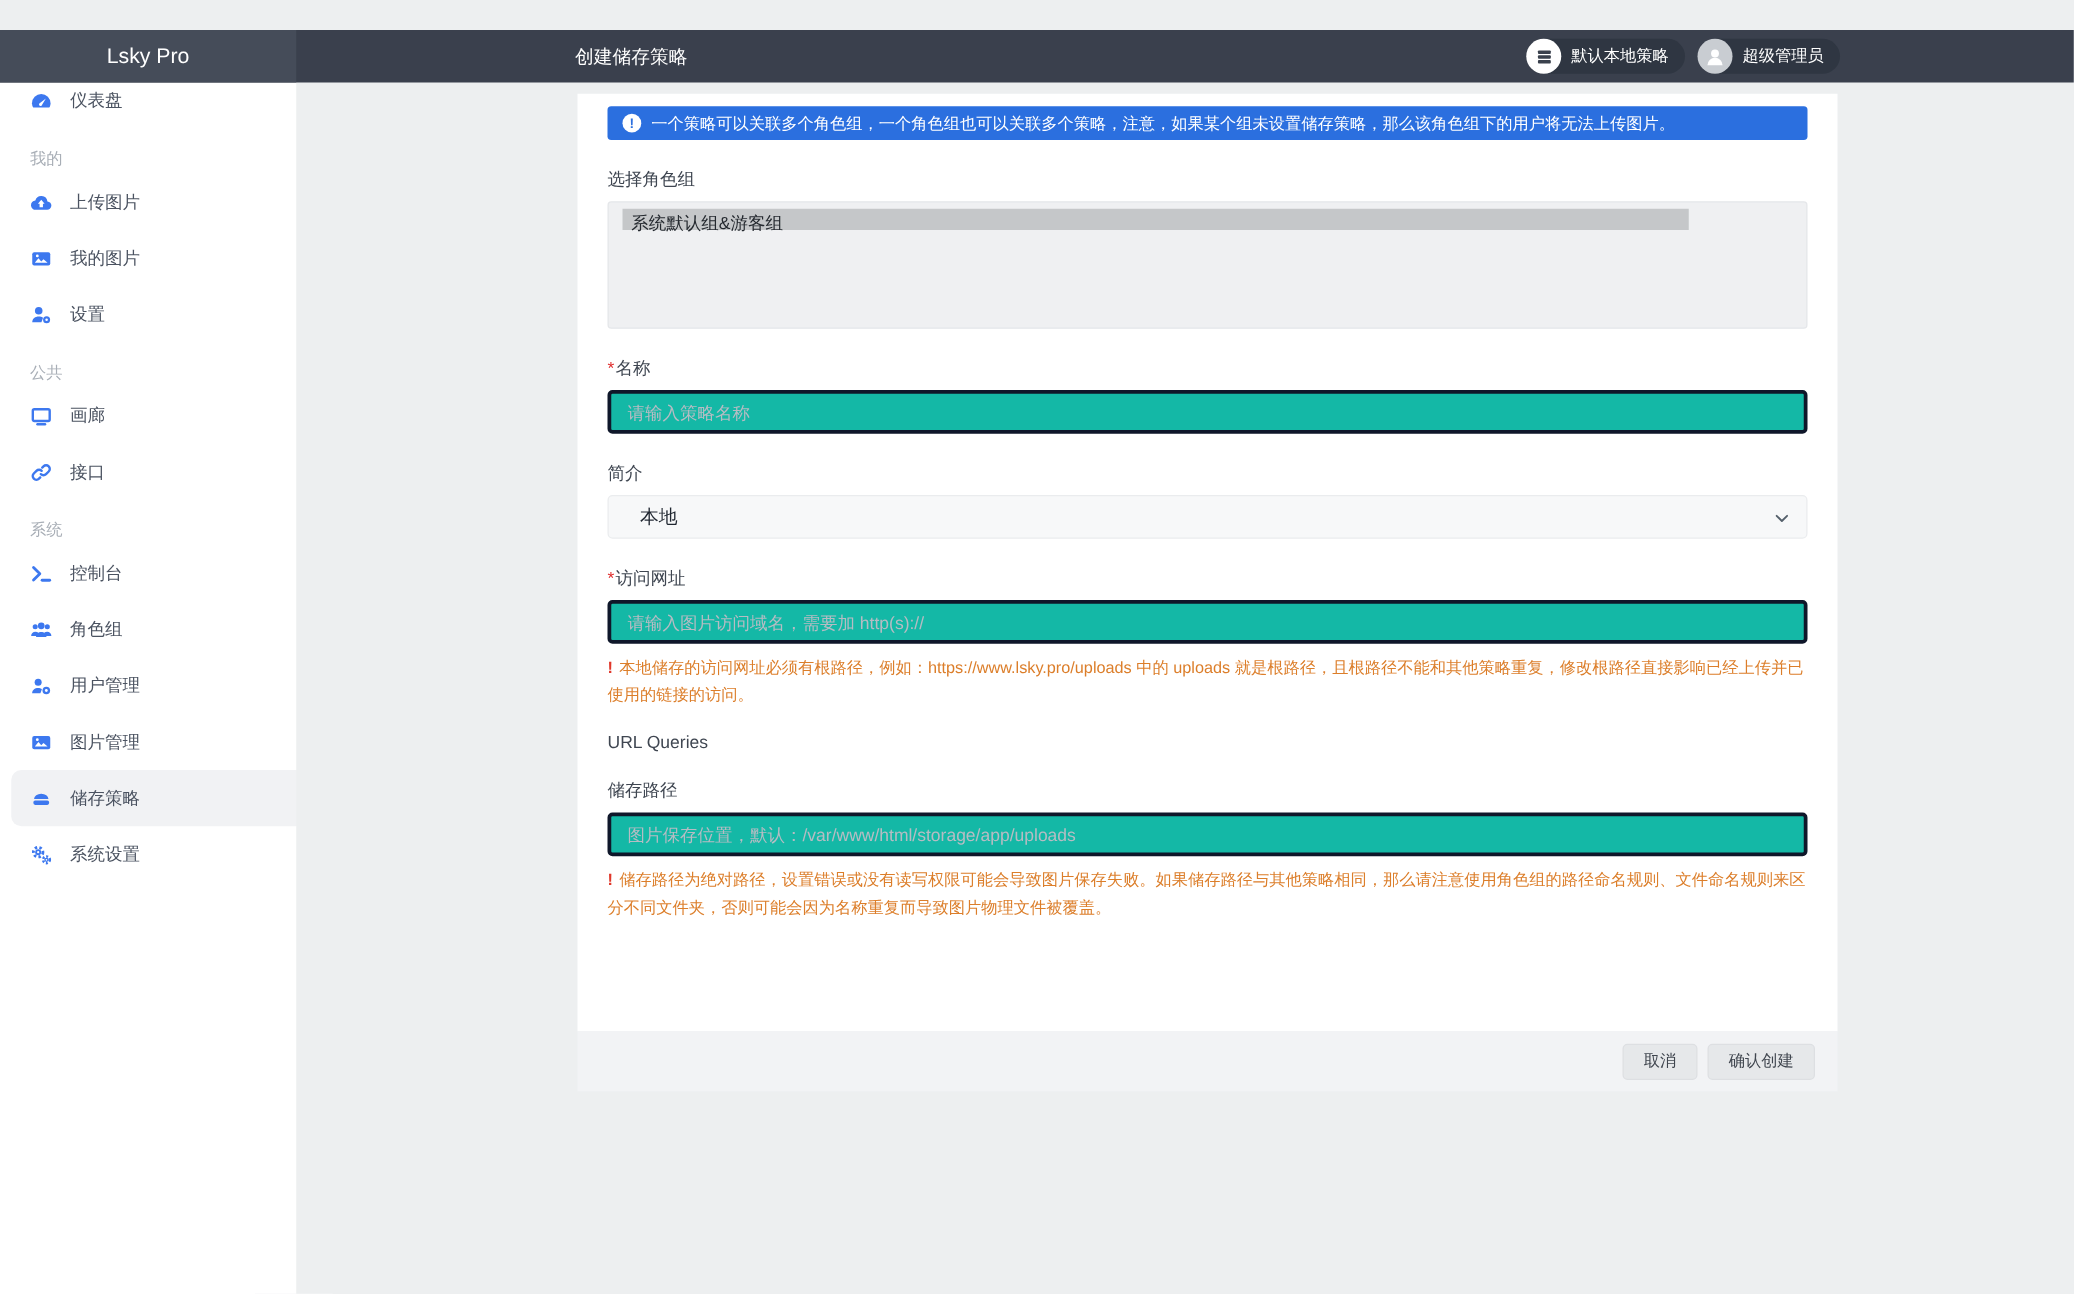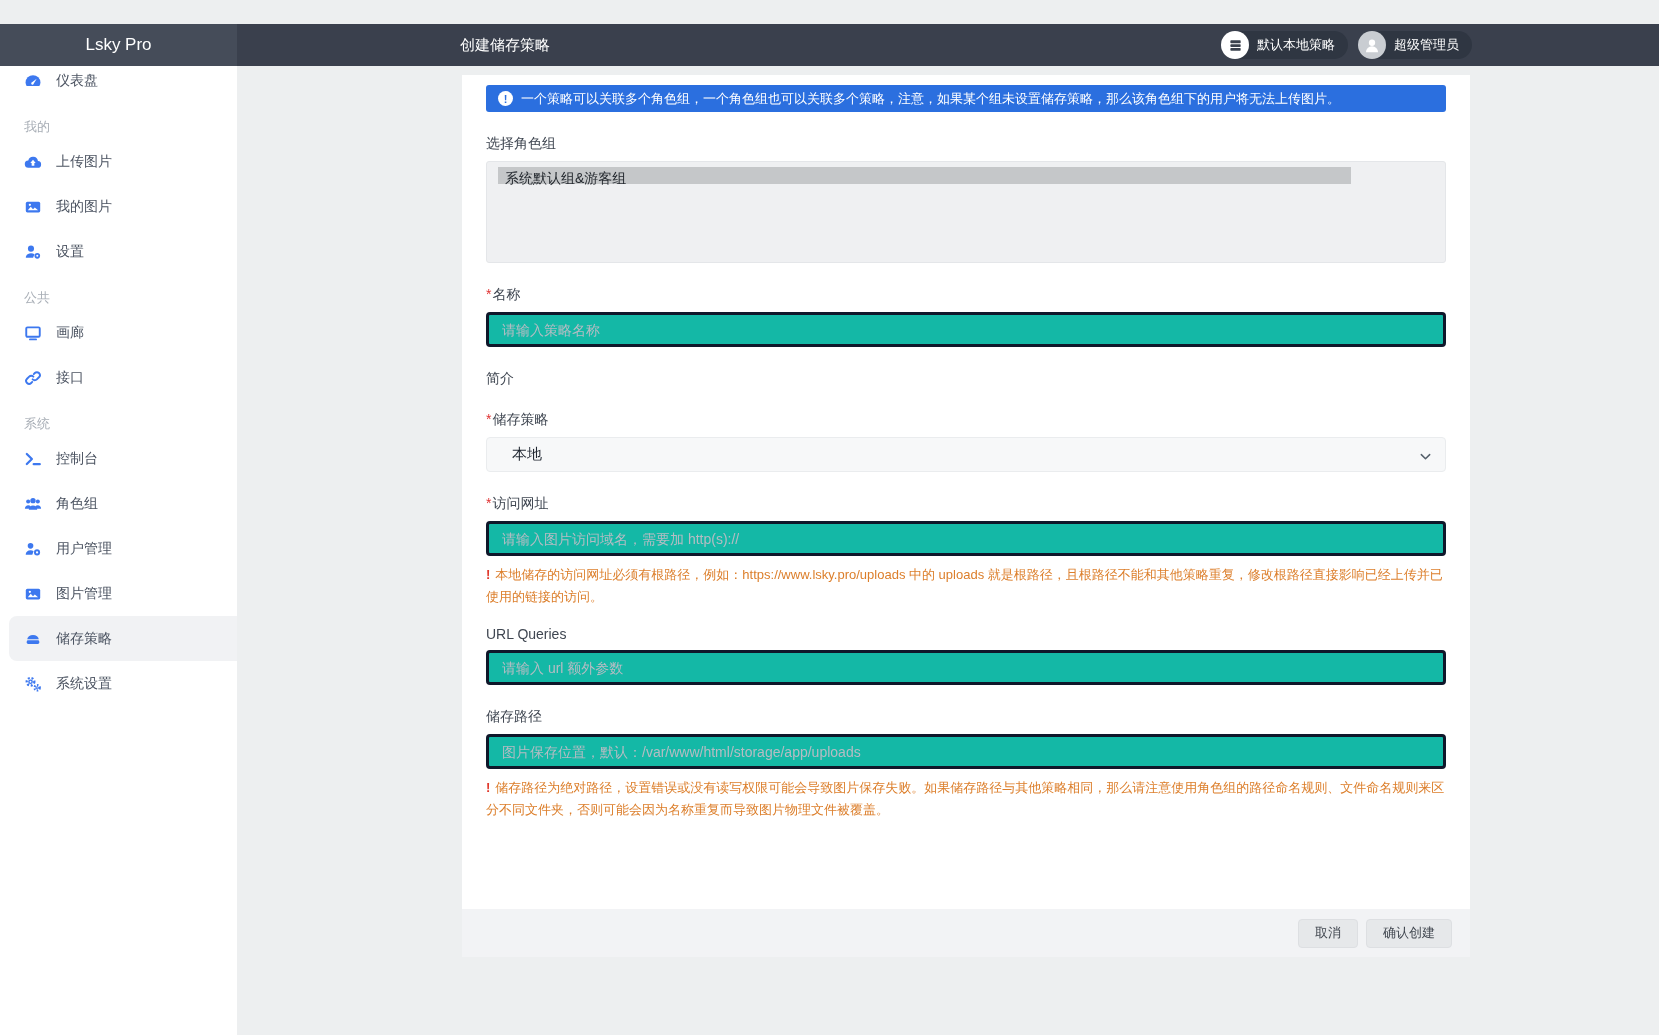--- a/index.html
+++ b/index.html
@@ -255,44 +255,40 @@
 
     <div class="f-label">
       <span class="star">*</span><span>名称</span>
     </div>
     <input class="inp" type="text" placeholder="请输入策略名称" style="">
 
     <div class="f-label">
       <span>简介</span>
     </div>
 
-    <div class="f-label">
-      <span class="star">*</span><span>储存策略</span>
-    </div>
     <div class="select">
       <span>本地</span>
       <span class="chev">
         <svg width="13" height="13" viewBox="0 0 14 14">
             <path d="M2.5 5l4.5 4.5L11.5 5" fill="none" stroke="#55606b" stroke-width="1.6" stroke-linecap="round" stroke-linejoin="round"></path>
           </svg>
       </span>
     </div>
 
     <div class="f-label">
       <span class="star">*</span><span>访问网址</span>
     </div>
     <input class="inp" type="text" placeholder="请输入图片访问域名，需要加 http(s)://" style="">
     <div class="warn">
       <span class="warn-mark">!</span><span>本地储存的访问网址必须有根路径，例如：https://www.lsky.pro/uploads 中的 uploads 就是根路径，且根路径不能和其他策略重复，修改根路径直接影响已经上传并已使用的链接的访问。</span>
     </div>
 
     <div class="f-label tight">
       <span>URL Queries</span>
     </div>
-    <input class="inp" type="text" placeholder="请输入 url 额外参数" style="">
 
     <div class="f-label">
       <span>储存路径</span>
     </div>
     <input class="inp" type="text" placeholder="图片保存位置，默认：/var/www/html/storage/app/uploads" style="">
     <div class="warn">
       <span class="warn-mark">!</span><span>储存路径为绝对路径，设置错误或没有读写权限可能会导致图片保存失败。如果储存路径与其他策略相同，那么请注意使用角色组的路径命名规则、文件命名规则来区分不同文件夹，否则可能会因为名称重复而导致图片物理文件被覆盖。</span>
     </div>
 
   </div>

